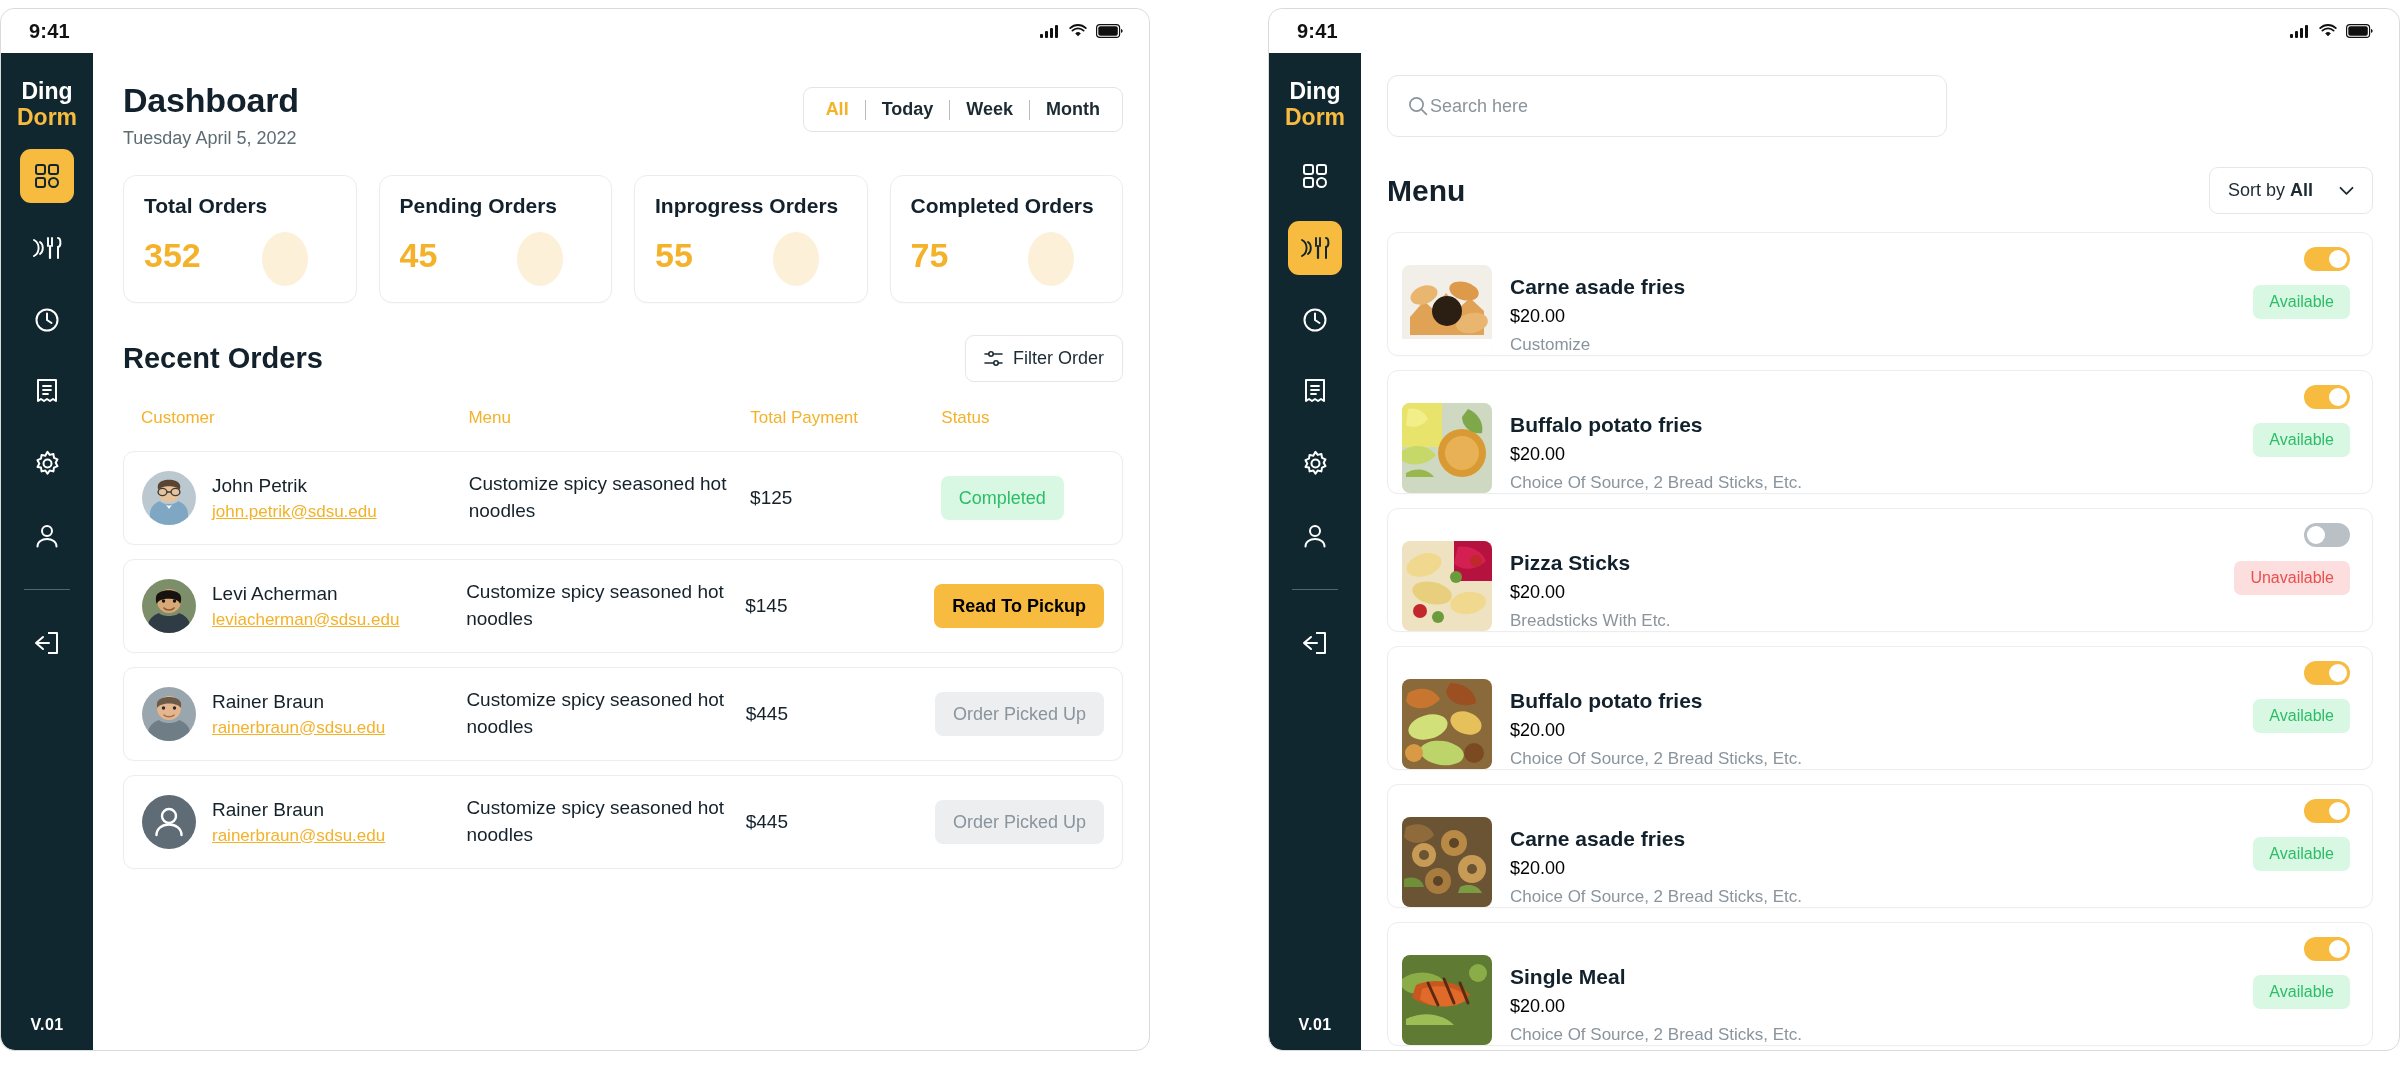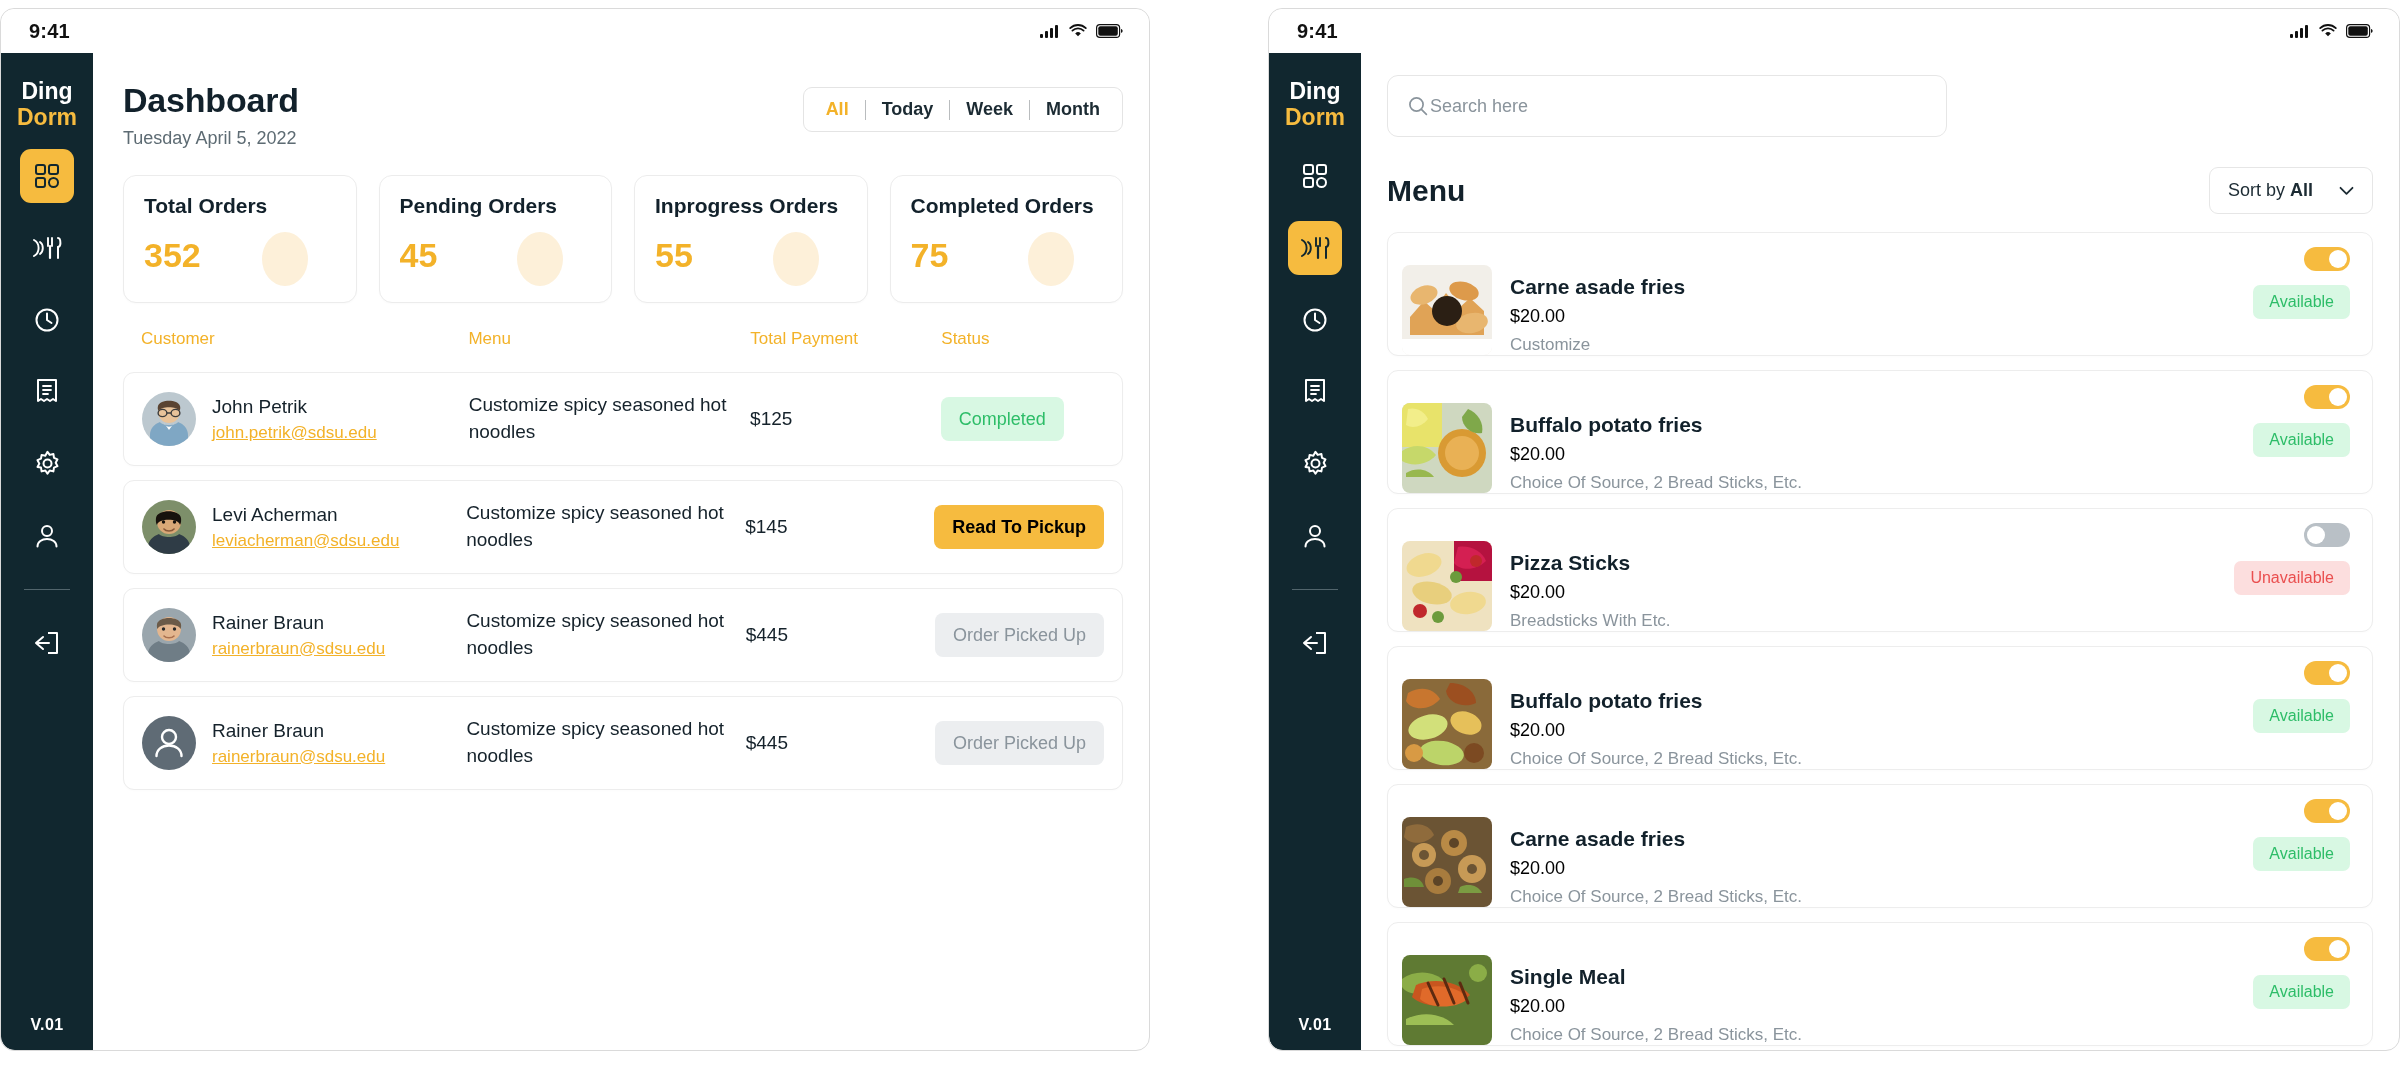--- a/index.html
+++ b/index.html
@@ -336,20 +336,31 @@
           <div class="stat-value">55</div>
           <div class="stat-blob"></div>
         </div>
         <div class="stat-card">
           <div class="stat-label">Completed Orders</div>
           <div class="stat-value">75</div>
           <div class="stat-blob"></div>
         </div>
       </div>
 
+      <div class="sec-row">
+        <div class="sec-title">Recent Orders</div>
+        <div class="filter-btn">
+          <svg width="19" height="19" viewBox="0 0 19 19">
+              <path d="M1 5h4M9 5h9M1 14h9M14 14h4" stroke="#1c2b33" stroke-width="1.6" stroke-linecap="round"></path>
+              <circle cx="7" cy="5" r="2.2" stroke="#1c2b33" stroke-width="1.6" fill="#fff"></circle>
+              <circle cx="12" cy="14" r="2.2" stroke="#1c2b33" stroke-width="1.6" fill="#fff"></circle>
+            </svg>
+          <span>Filter Order</span>
+        </div>
+      </div>
 
       <div class="table-head">
         <div class="th col-cust">Customer</div>
         <div class="th col-menu">Menu</div>
         <div class="th col-pay">Total Payment</div>
         <div class="th col-stat">Status</div>
       </div>
 
       <div class="rows">
 

